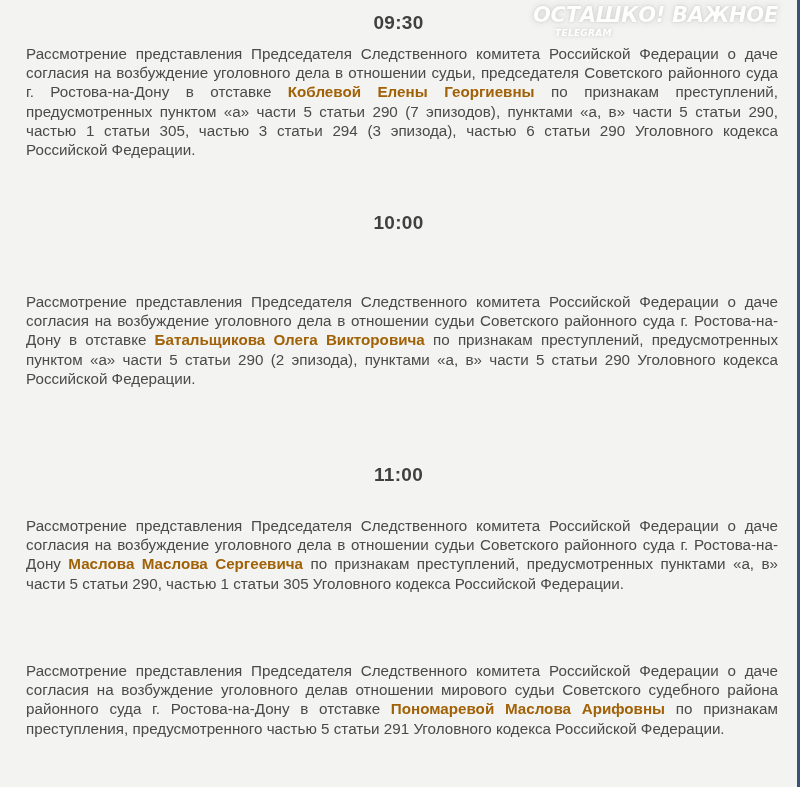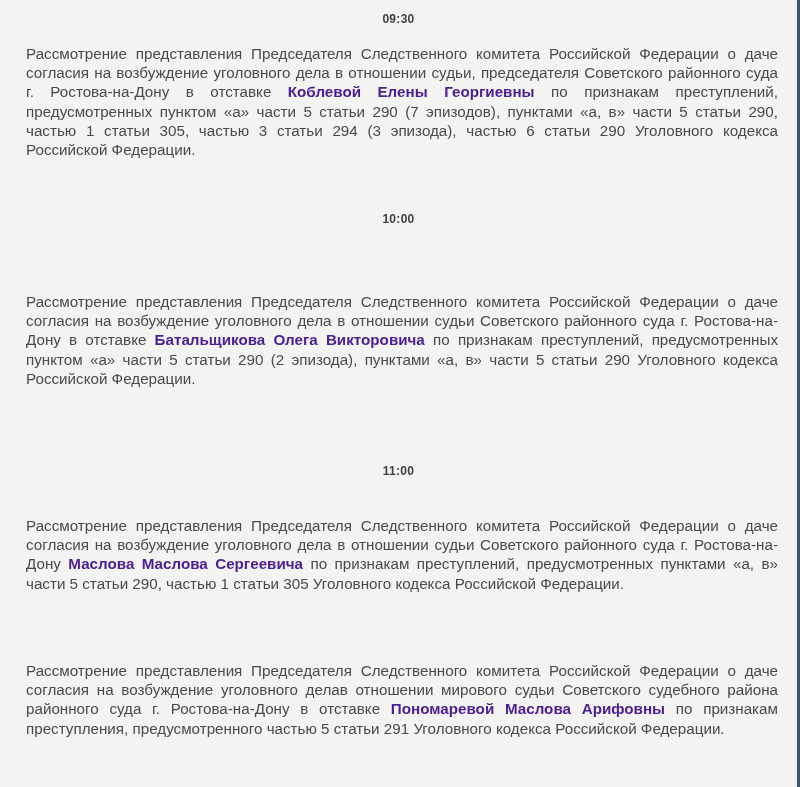--- a/index.html
+++ b/index.html
@@ -30,35 +30,35 @@
       width: 3px;
       height: 787px;
       background: #3b5278;
     }
     .time {
       position: absolute;
       left: 0;
       width: 797px;
       text-align: center;
       font-weight: bold;
-      font-size: 12px;
+      font-size: 19px;
       color: #404040;
       letter-spacing: 0.3px;
     }
     .para {
       position: absolute;
       left: 26px;
       width: 752px;
       font-size: 15.2px;
       line-height: 19.2px;
       text-align: justify;
       color: #4a4a4a;
     }
     .para b {
-      color: #4c1d95;
+      color: #a16207;
     }
     .watermark {
       position: absolute;
       right: 16px;
       top: 2px;
       width: 260px;
       text-align: left;
     }
     .wm-title {
       font-family: "DejaVu Sans", sans-serif;
@@ -82,20 +82,24 @@
       padding-left: 34px;
       line-height: 10px;
       letter-spacing: 0.3px;
     }
   </style>
 </head>
 <body>
 
 <div class="page">
 
+  <div class="watermark">
+    <div class="wm-title">ОСТАШКО! ВАЖНОЕ</div>
+    <div class="wm-sub">TELEGRAM</div>
+  </div>
 
   <div class="time" style="top:12px;">09:30</div>
   <div class="para" style="top:44px;">
     <span>Рассмотрение представления Председателя Следственного комитета Российской Федерации о даче согласия на возбуждение уголовного дела в отношении судьи, председателя Советского районного суда г. Ростова-на-Дону в отставке </span><b>Коблевой Елены Георгиевны</b><span> по признакам преступлений, предусмотренных пунктом «а» части 5 статьи 290 (7 эпизодов), пунктами «а, в» части 5 статьи 290, частью 1 статьи 305, частью 3 статьи 294 (3 эпизода), частью 6 статьи 290 Уголовного кодекса Российской Федерации.</span>
   </div>
 
   <div class="time" style="top:212px;">10:00</div>
   <div class="para" style="top:292px;">
     <span>Рассмотрение представления Председателя Следственного комитета Российской Федерации о даче согласия на возбуждение уголовного дела в отношении судьи Советского районного суда г. Ростова-на-Дону в отставке </span><b>Батальщикова Олега Викторовича</b><span> по признакам преступлений, предусмотренных пунктом «а» части 5 статьи 290 (2 эпизода), пунктами «а, в» части 5 статьи 290 Уголовного кодекса Российской Федерации.</span>
   </div>

